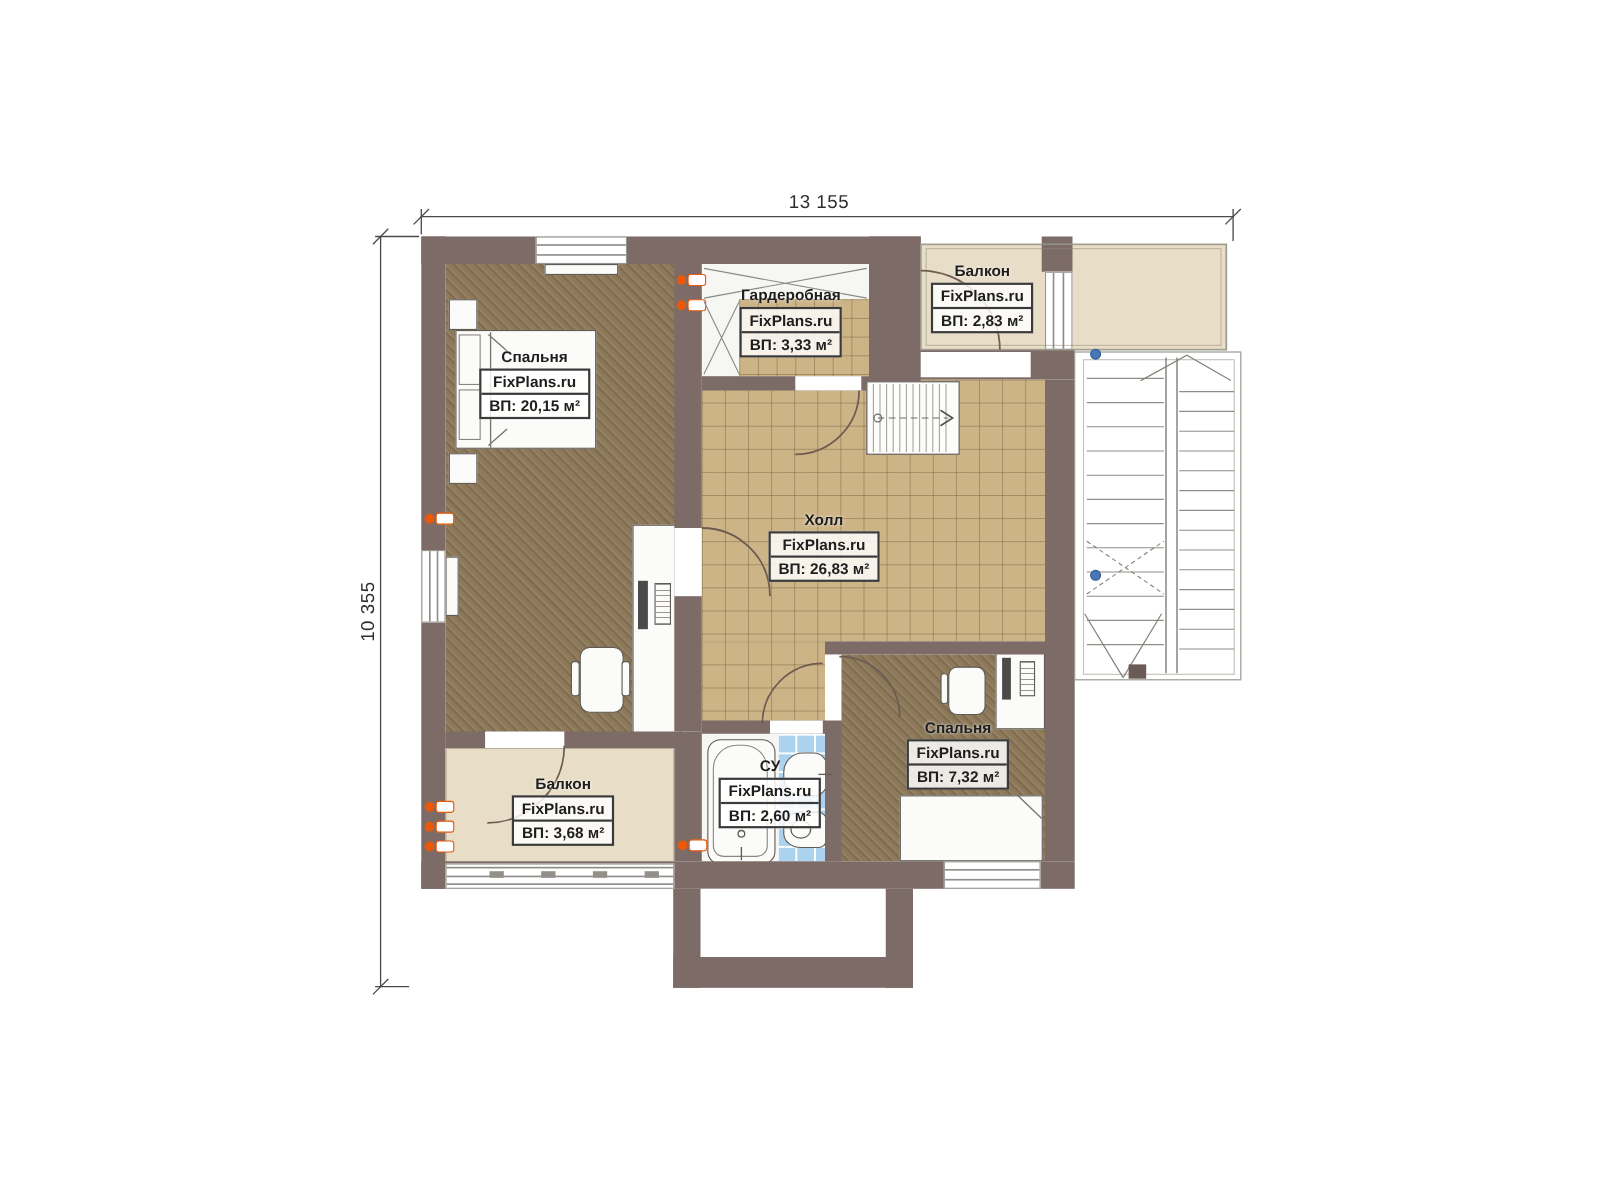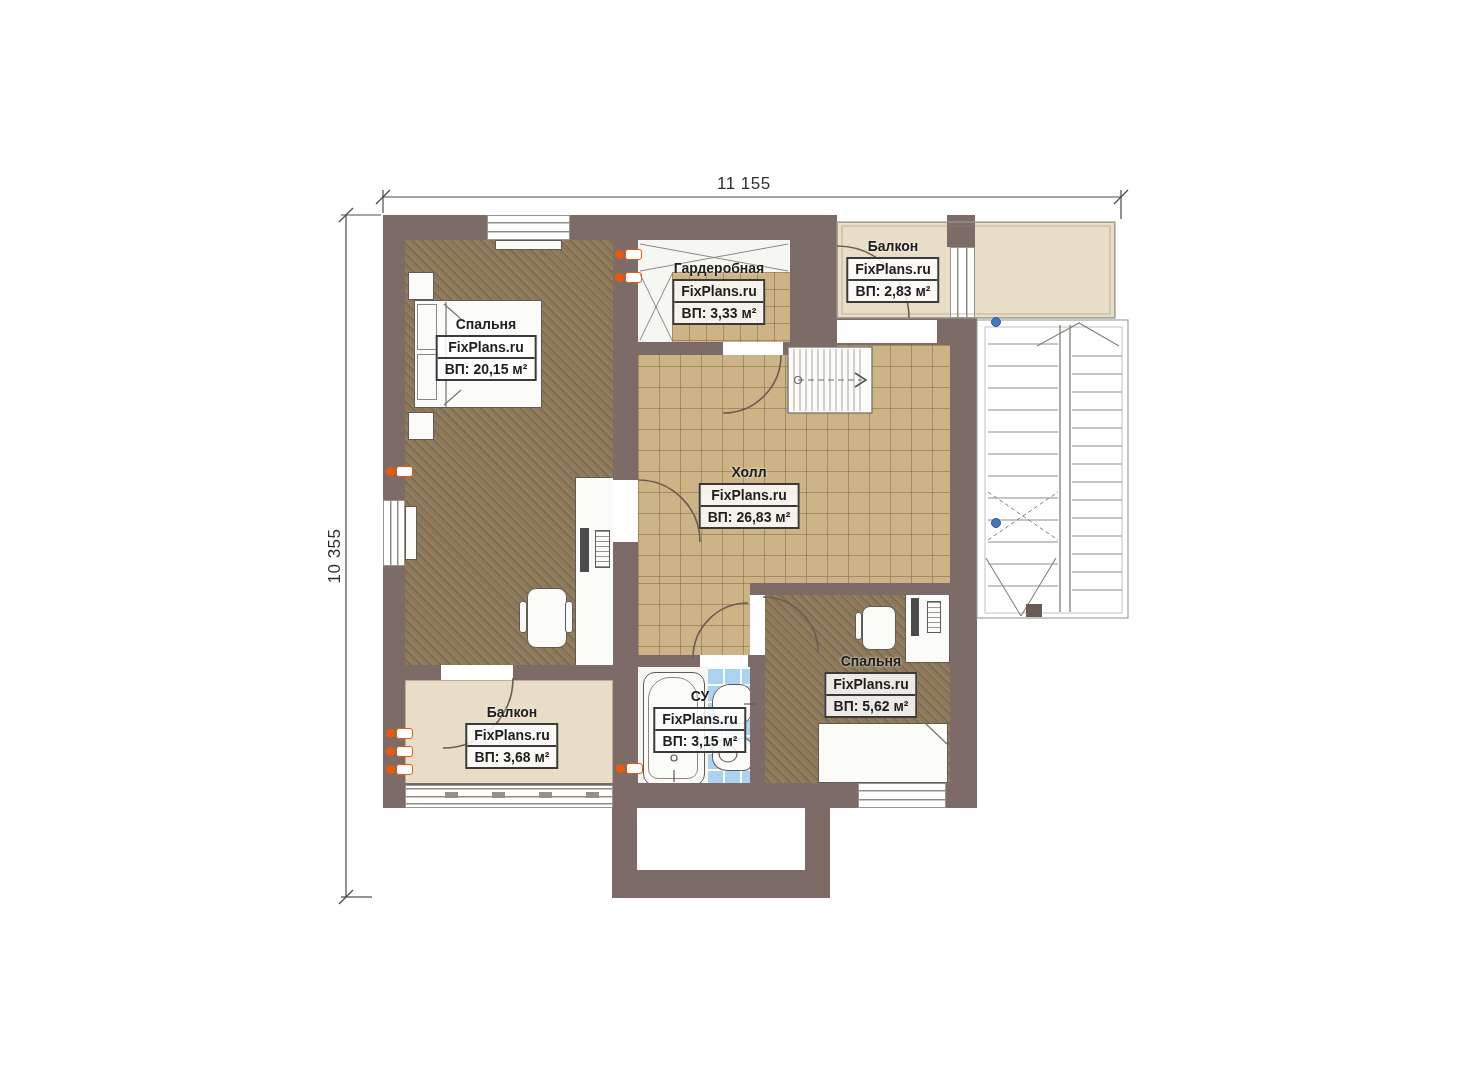--- a/index.html
+++ b/index.html
@@ -297,36 +297,36 @@
     <div class="label-box">
       <div class="row">FixPlans.ru</div>
       <div class="row">ВП: 26,83 м²</div>
     </div>
   </div>
 
   <div class="room-label" style="left:871px;top:653px;">
     <div class="room-name">Спальня</div>
     <div class="label-box">
       <div class="row">FixPlans.ru</div>
-      <div class="row">ВП: 5,62 м²</div>
+      <div class="row">ВП: 7,32 м²</div>
     </div>
   </div>
 
   <div class="room-label" style="left:700px;top:688px;">
     <div class="room-name">СУ</div>
     <div class="label-box">
       <div class="row">FixPlans.ru</div>
-      <div class="row">ВП: 3,15 м²</div>
+      <div class="row">ВП: 2,60 м²</div>
     </div>
   </div>
 
   <div class="room-label" style="left:512px;top:704px;">
     <div class="room-name">Балкон</div>
     <div class="label-box">
       <div class="row">FixPlans.ru</div>
       <div class="row">ВП: 3,68 м²</div>
     </div>
   </div>
 
-  <div class="dim-label" style="left:717px;top:174px;">11 155</div>
+  <div class="dim-label" style="left:717px;top:174px;">13 155</div>
   <div class="dim-label dim-left" style="left:300px;top:546px;width:70px;text-align:center;">10 355</div>
 
 </div>
 
 </body></html>

